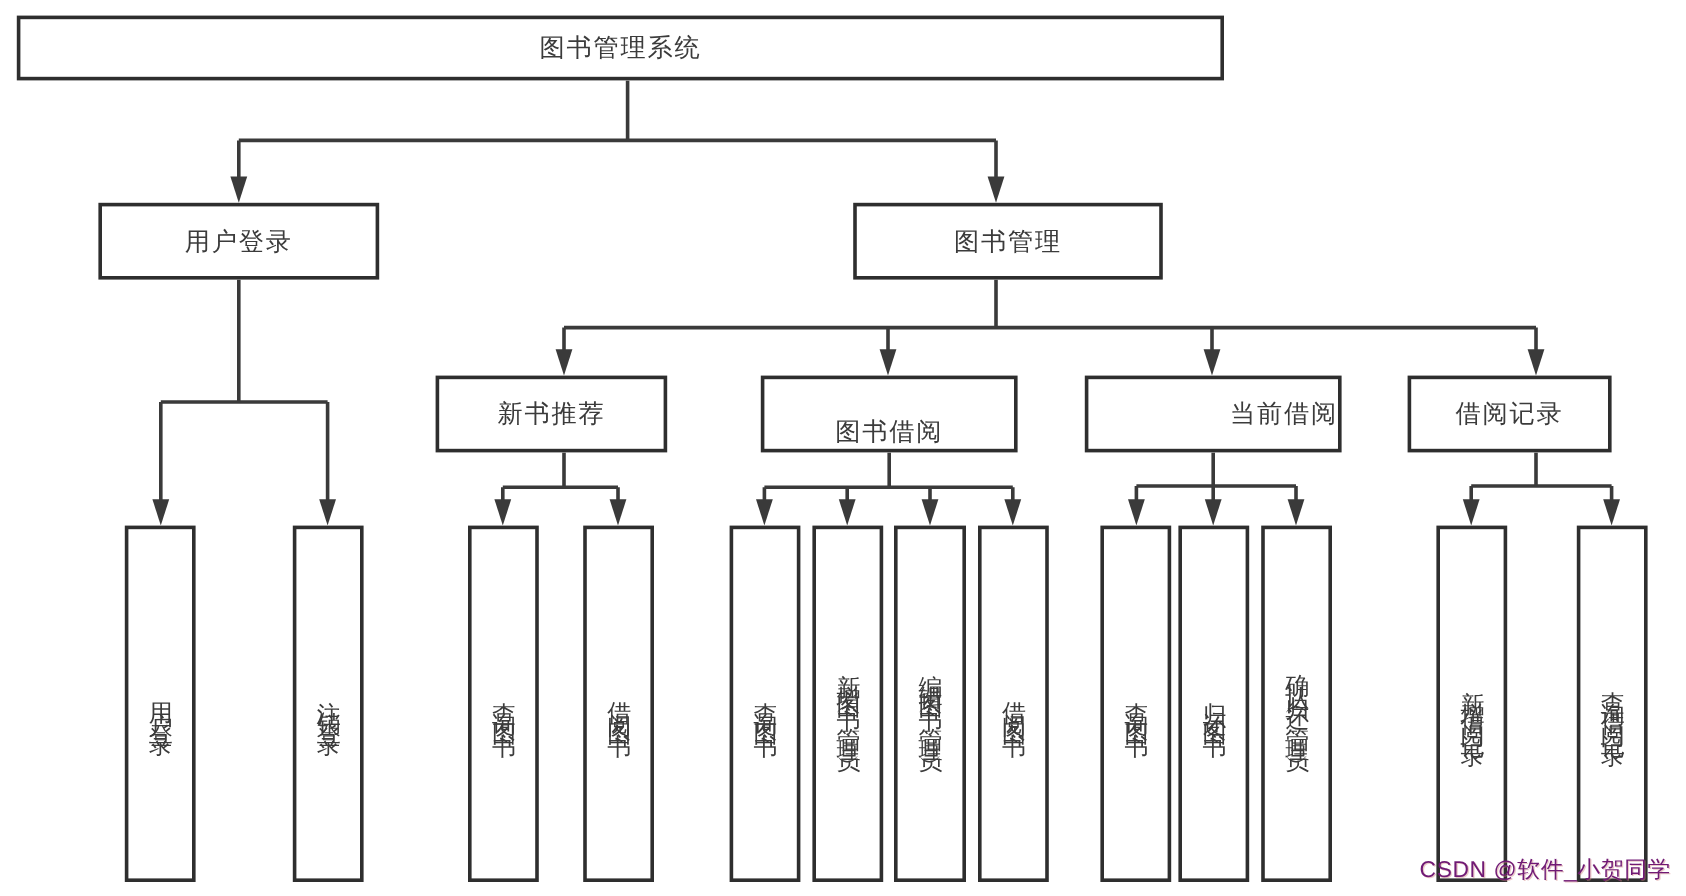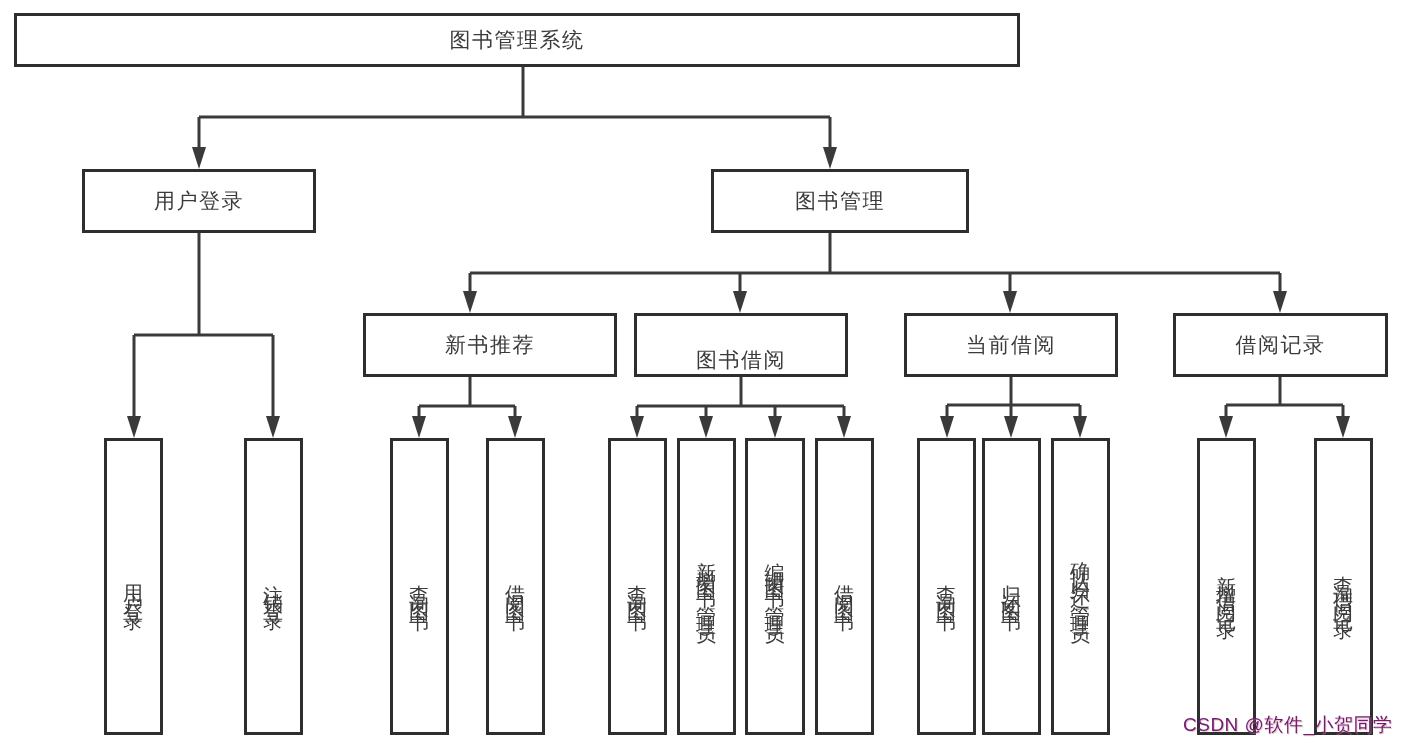--- a/index.html
+++ b/index.html
@@ -77,30 +77,30 @@
     <span>图书管理系统</span>
   </div>
 
   <div class="box hbox lvl2" style="left:82px;width:234px;">
     <span>用户登录</span>
   </div>
   <div class="box hbox lvl2" style="left:711px;width:258px;">
     <span>图书管理</span>
   </div>
 
-  <div class="box hbox lvl3" style="left:363px;width:254px;">
+  <div class="box hbox lvl3" style="left:363px;width:193px;">
     <span>新书推荐</span>
   </div>
   <div class="box hbox lvl3" style="left:634px;width:214px;align-items:flex-end;">
     <span>图书借阅</span>
   </div>
-  <div class="box hbox lvl3" style="left:904px;width:214px;">
+  <div class="box hbox lvl3" style="left:904px;width:214px;justify-content:flex-end;">
     <span>当前借阅</span>
   </div>
-  <div class="box hbox lvl3" style="left:1173px;width:215px;">
+  <div class="box hbox lvl3" style="left:1173px;width:170px;">
     <span>借阅记录</span>
   </div>
 
   <div class="box vbox" style="left:104px;">
     <span>用户登录</span>
   </div>
   <div class="box vbox" style="left:244px;">
     <span>注销登录</span>
   </div>
   <div class="box vbox" style="left:390px;">

